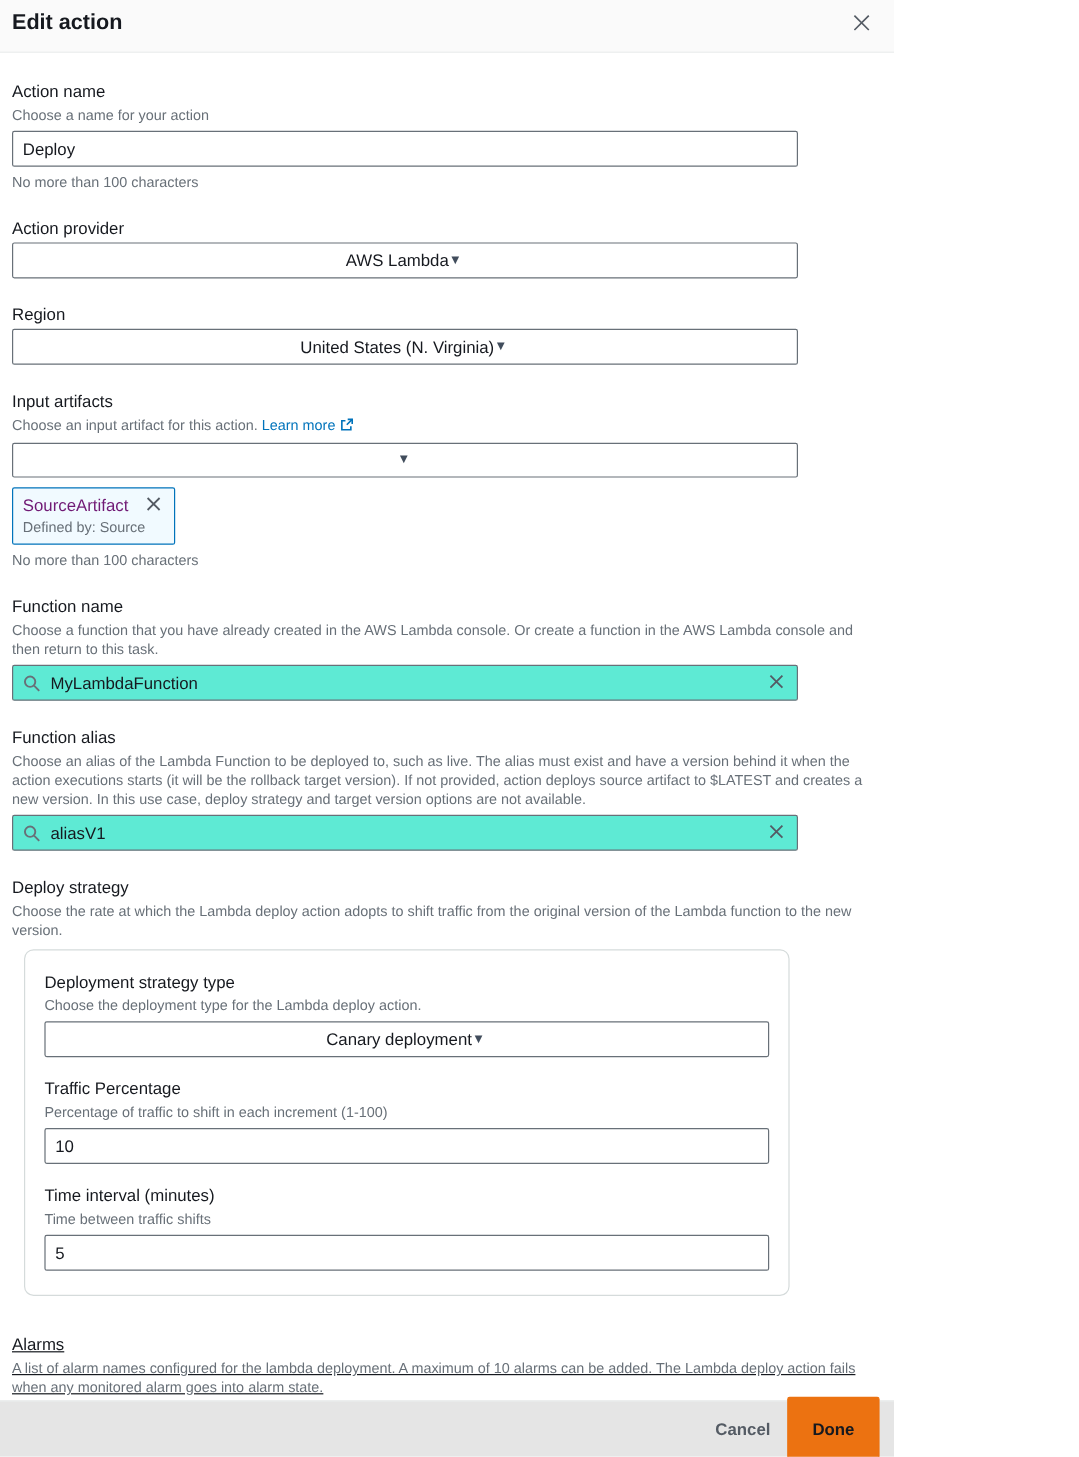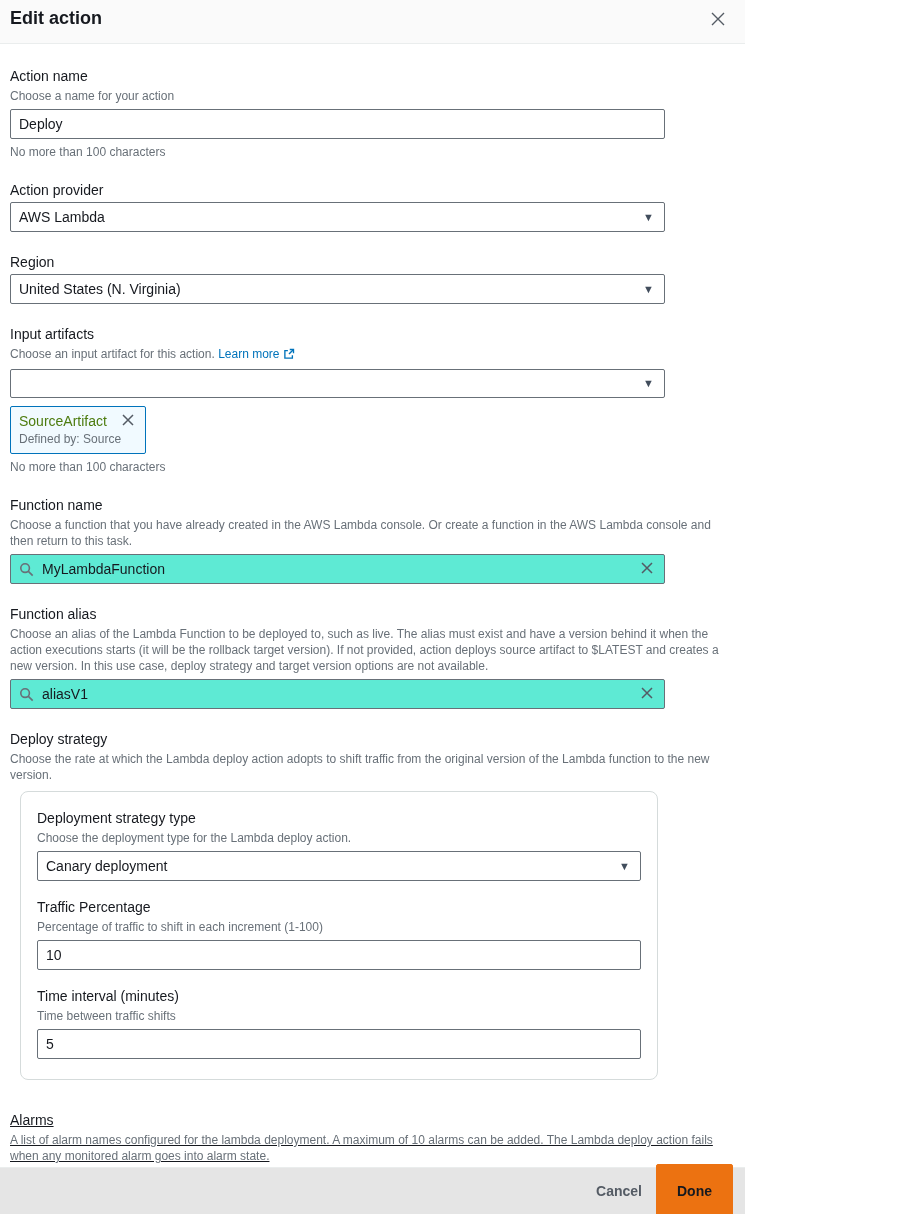--- a/index.html
+++ b/index.html
@@ -40,21 +40,21 @@
     border: 1px solid #687078; border-radius: 2px;
     background: #fff; color: #16191f;
     font-size: 14px; font-family: "Liberation Sans", sans-serif;
     padding: 0 8px; outline: none; display: block;
   }
 
   .select {
     width: 655px; height: 30px;
     border: 1px solid #687078; border-radius: 2px;
     background: #fff; cursor: pointer;
-    display: flex; align-items: center; justify-content: space-between;
+    display: flex; align-items: center; justify-content: center;
     padding: 0 10px 0 8px; font-size: 14px;
   }
   .select .caret { color: #414d5c; font-size: 11px; line-height: 1; }
 
   .search-wrap {
     width: 655px; height: 30px; position: relative;
     border: 1px solid #687078; border-radius: 2px; background: #5eead4;
     display: flex; align-items: center;
   }
   .search-wrap input {
@@ -67,21 +67,21 @@
 
   .link { color: #0073bb; text-decoration: none; font-size: 12px; }
   .ext-icon { vertical-align: -2px; margin-left: 3px; }
 
   .token {
     display: inline-block; margin-top: 8px;
     border: 1px solid #0073bb; border-radius: 2px;
     background: #f1faff; padding: 5px 10px 6px 8px;
   }
   .token-row1 { display: flex; align-items: center; gap: 14px; }
-  .token-label { font-size: 14px; color: #4d7c0f; line-height: 18px; }
+  .token-label { font-size: 14px; color: #701a75; line-height: 18px; }
   .token-sub { font-size: 12px; color: #687078; line-height: 16px; margin-top: 1px; }
   .token-x { background: none; border: none; cursor: pointer; padding: 0; display: flex; align-items: center; }
 
   .strategy-box {
     width: 638px; margin-left: 10px; margin-top: 8px;
     border: 1px solid #d5dbdb; border-radius: 8px;
     padding: 16px 16px 20px 16px;
     background: #fff;
   }
   .strategy-box .field:last-child { margin-bottom: 0; }

